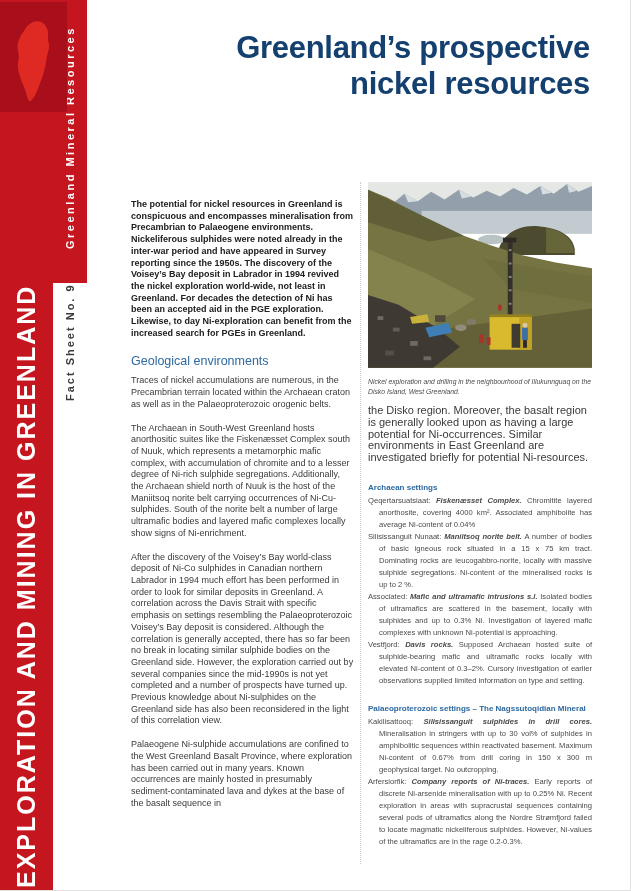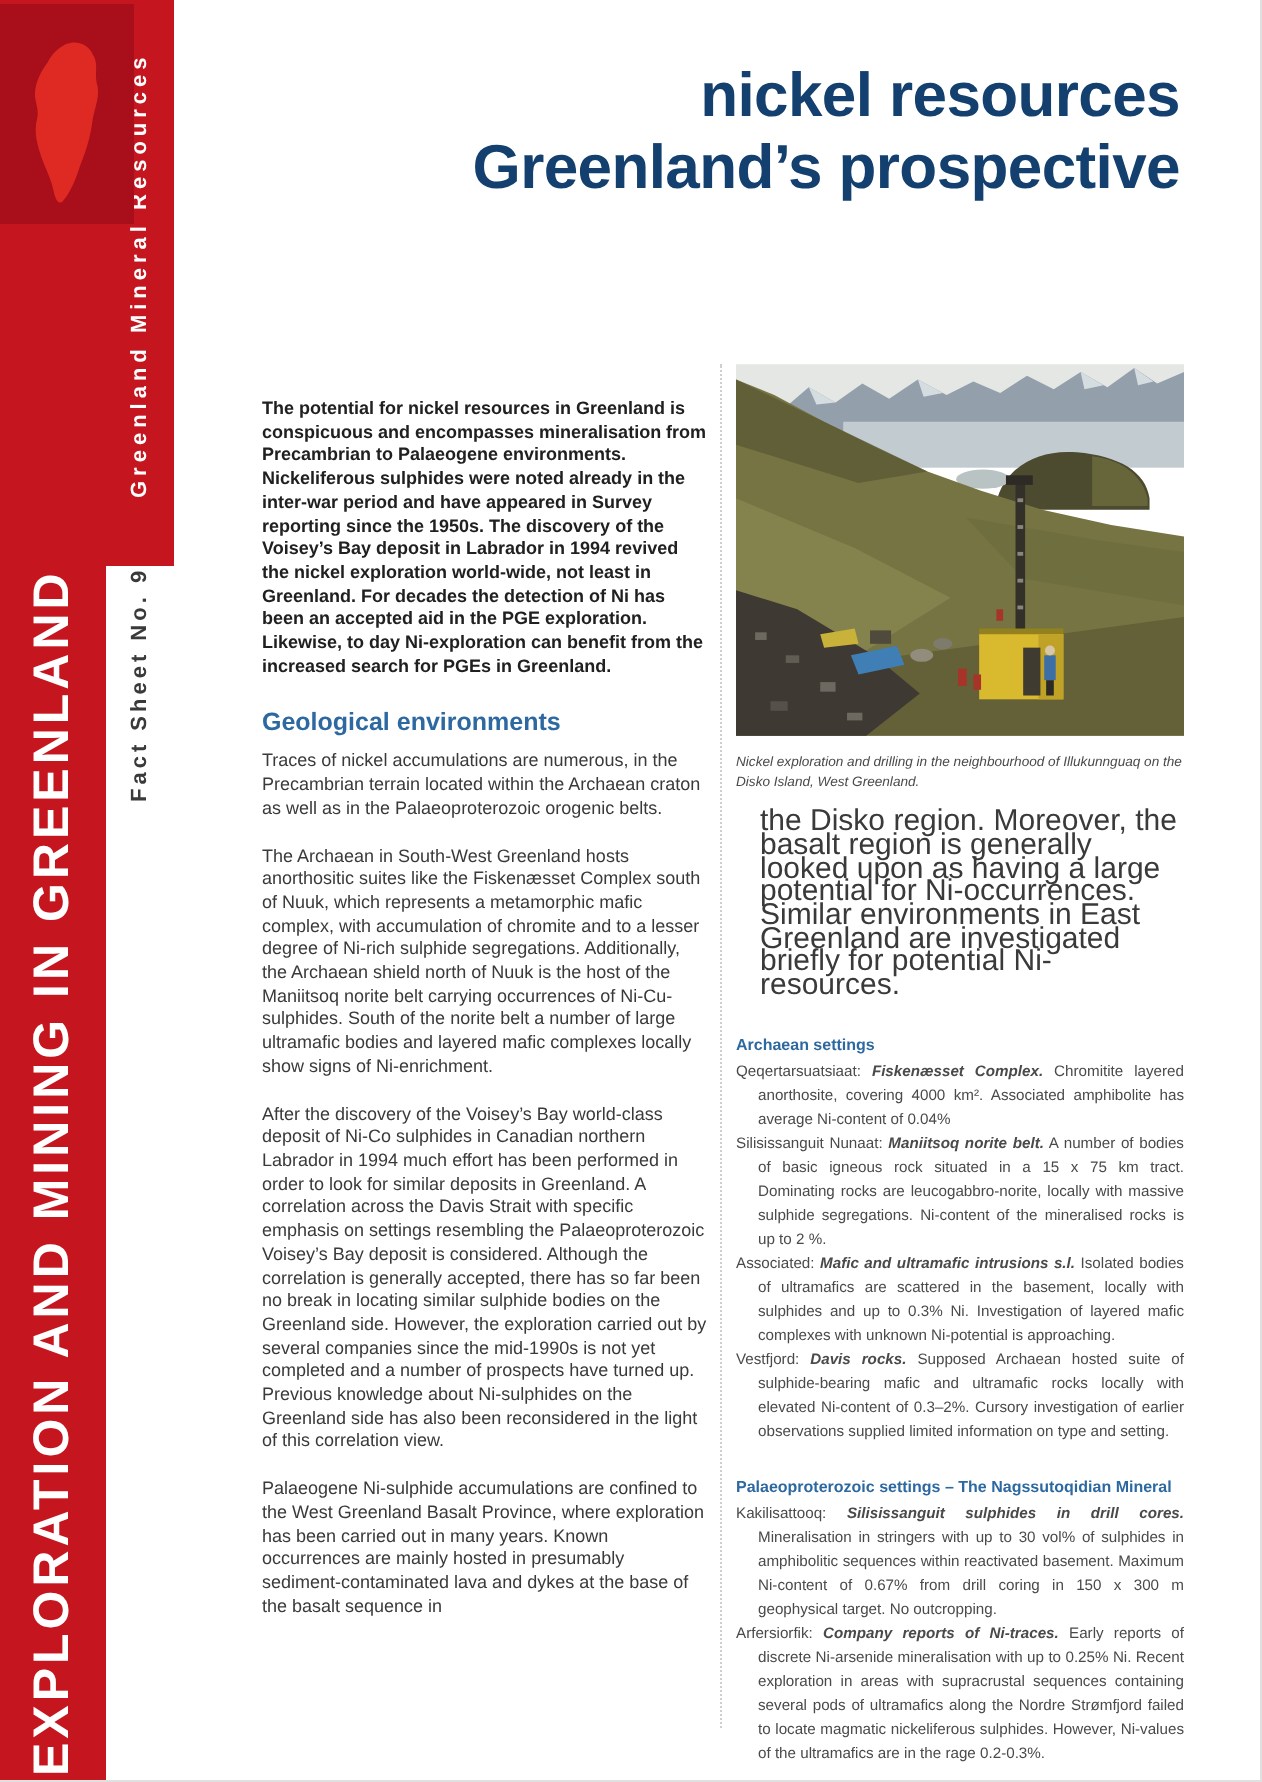--- a/index.html
+++ b/index.html
@@ -34,24 +34,24 @@
   
   .title{
     position:absolute;right:40px;top:30px;width:430px;text-align:right;
     color:#14406f;font-weight:bold;font-size:31px;line-height:36px;letter-spacing:-0.3px;
   }
   
   .col-left{position:absolute;left:131px;top:180px;width:223px;margin-top:19px;}
   .col-right{position:absolute;left:368px;top:178px;width:224px;}
   .col-divider{position:absolute;left:360px;top:182px;height:682px;border-left:1px dotted #cfcfcf;}
   .intro{font-weight:bold;color:#202020;font-size:9px;line-height:11.7px;margin:0;}
-  .h-section{color:#2d69a0;font-weight:bold;font-size:12.5px;margin:15px 0 7px 0;}
+  .h-section{color:#2d69a0;font-weight:normal;font-size:12.5px;margin:15px 0 7px 0;}
   .body-p{font-size:9px;line-height:11.7px;color:#3a3a3a;margin:0 0 12px 0;}
   .caption{font-size:6.8px;line-height:9.6px;font-style:italic;color:#4a4a4a;margin:5px 0 0 0;}
-  .cont-p{font-size:15px;line-height:11.7px;color:#3a3a3a;margin:9px 0 0 12px;}
+  .cont-p{font-size:11px;line-height:11.7px;color:#3a3a3a;margin:9px 0 0 0;}
   .h-sub{color:#2d69a0;font-weight:bold;font-size:8px;margin:17px 0 3px 0;}
   .h-sub.first{margin-top:19px;}
   .entry{
     font-size:7.6px;line-height:12px;color:#4a4a4a;margin:0;
     text-align:justify;padding-left:11px;text-indent:-11px;
   }
   .entry .lbl{font-weight:bold;font-style:italic;}
   
   .photo{position:relative;width:224px;height:194px;overflow:hidden;}
 </style>
@@ -70,22 +70,22 @@
 
   <div class="factsheet">Fact Sheet No. 9</div>
 
   <div class="logo-square">
     <svg width="48" height="86" viewBox="0 0 44 84">
       <path fill="#de2a22" d="M22,2 C27,0 33,2 35,7 C38,11 36,16 37,21 C39,27 36,33 35,39 C34,47 32,54 29,61 C27,67 25,73 21,78 C19,81 17,79 16,74 C15,69 13,65 11,60 C8,52 6,45 8,38 C9,33 6,29 7,24 C8,19 10,15 13,11 C15,7 18,4 22,2 Z"></path>
     </svg>
   </div>
 
   <div class="title">
+    <div>Greenland’s prospective</div>
     <div>nickel resources</div>
-    <div>Greenland’s prospective</div>
   </div>
 
   <div class="col-divider"></div>
 
   <div class="col-left">
     <p class="intro">The potential for nickel resources in Greenland is conspicuous and encompasses mineralisation from Precambrian to Palaeogene environments. Nickeliferous sulphides were noted already in the inter-war period and have appeared in Survey reporting since the 1950s. The discovery of the Voisey’s Bay deposit in Labrador in 1994 revived the nickel exploration world-wide, not least in Greenland. For decades the detection of Ni has been an accepted aid in the PGE exploration. Likewise, to day Ni-exploration can benefit from the increased search for PGEs in Greenland.</p>
     <div class="h-section">Geological environments</div>
     <p class="body-p">Traces of nickel accumulations are numerous, in the Precambrian terrain located within the Archaean craton as well as in the Palaeoproterozoic orogenic belts.</p>
     <p class="body-p">The Archaean in South-West Greenland hosts anorthositic suites like the Fiskenæsset Complex south of Nuuk, which represents a metamorphic mafic complex, with accumulation of chromite and to a lesser degree of Ni-rich sulphide segregations. Additionally, the Archaean shield north of Nuuk is the host of the Maniitsoq norite belt carrying occurrences of Ni-Cu-sulphides. South of the norite belt a number of large ultramafic bodies and layered mafic complexes locally show signs of Ni-enrichment.</p>
     <p class="body-p">After the discovery of the Voisey’s Bay world-class deposit of Ni-Co sulphides in Canadian northern Labrador in 1994 much effort has been performed in order to look for similar deposits in Greenland. A correlation across the Davis Strait with specific emphasis on settings resembling the Palaeoproterozoic Voisey’s Bay deposit is considered. Although the correlation is generally accepted, there has so far been no break in locating similar sulphide bodies on the Greenland side. However, the exploration carried out by several companies since the mid-1990s is not yet completed and a number of prospects have turned up. Previous knowledge about Ni-sulphides on the Greenland side has also been reconsidered in the light of this correlation view.</p>

